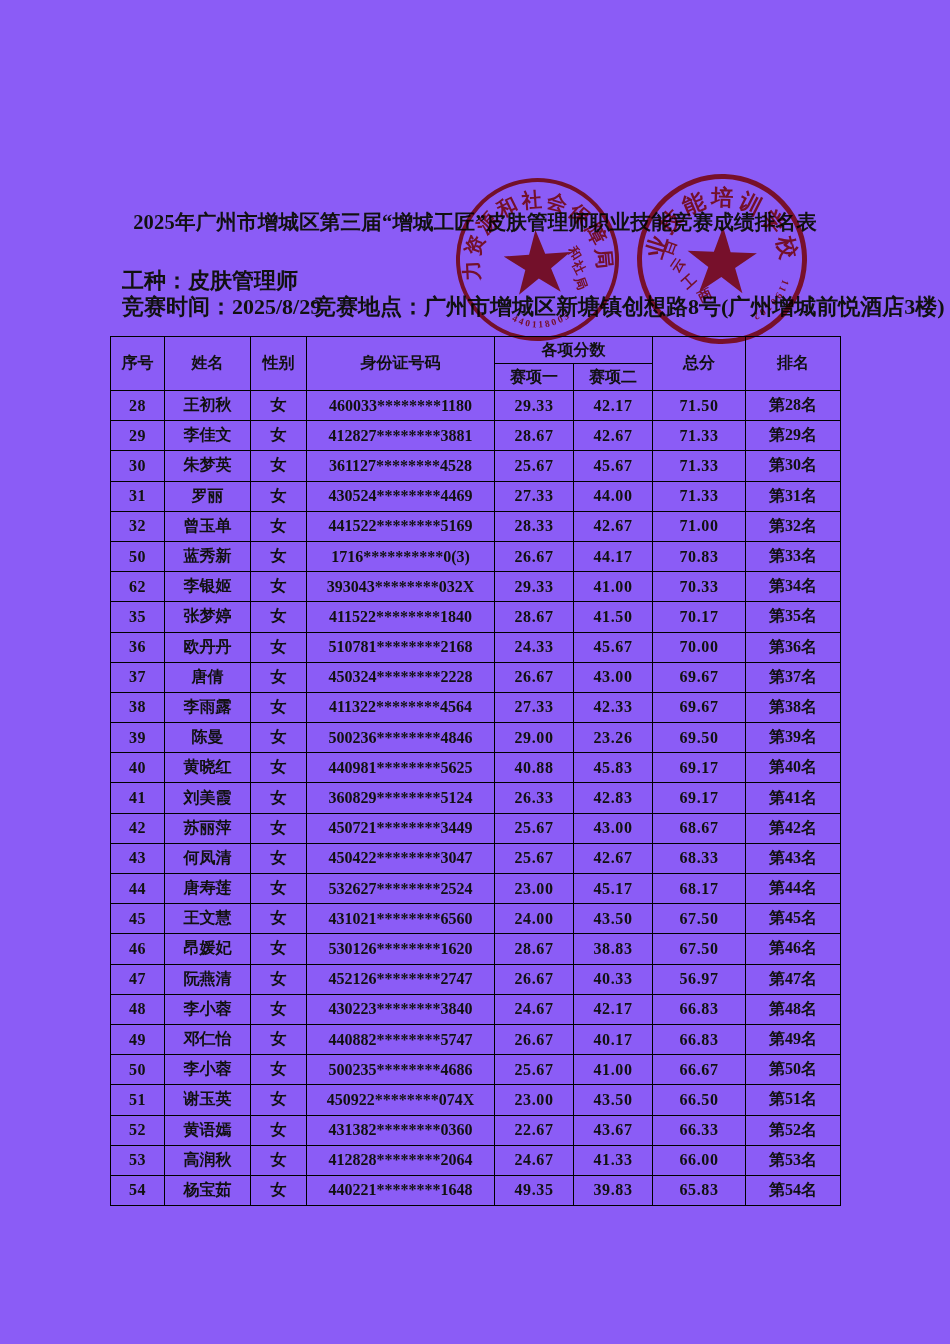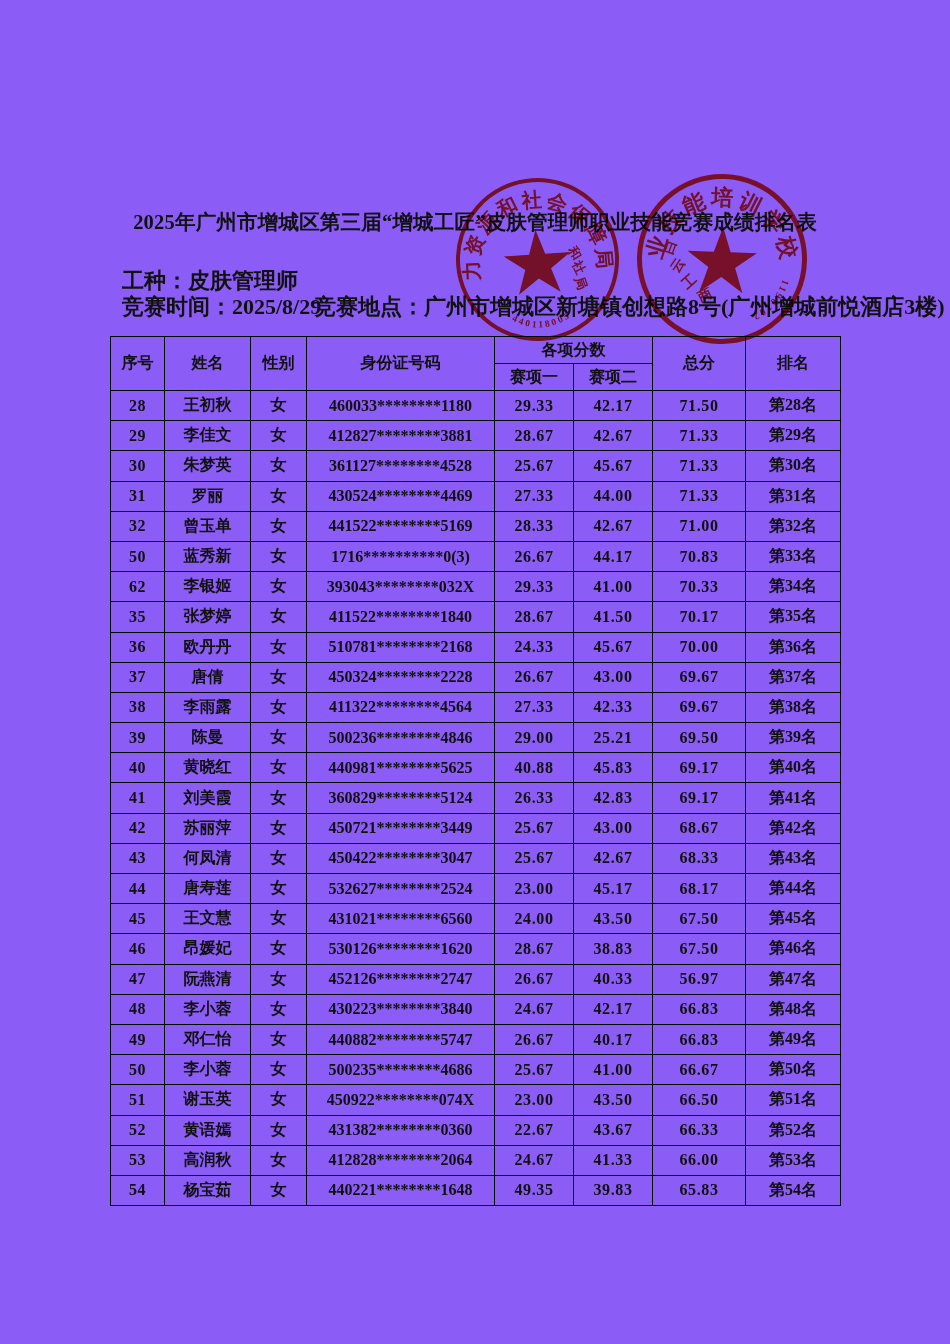--- a/index.html
+++ b/index.html
@@ -285,21 +285,21 @@
           <td class="c-num">42.33</td>
           <td class="c-num">69.67</td>
           <td class="c-rank">第38名</td>
         </tr>
         <tr>
           <td class="c-num">39</td>
           <td class="c-name">陈曼</td>
           <td class="c-gender">女</td>
           <td class="c-id">500236********4846</td>
           <td class="c-num">29.00</td>
-          <td class="c-num">25.21</td>
+          <td class="c-num">23.26</td>
           <td class="c-num">69.50</td>
           <td class="c-rank">第39名</td>
         </tr>
         <tr>
           <td class="c-num">40</td>
           <td class="c-name">黄晓红</td>
           <td class="c-gender">女</td>
           <td class="c-id">440981********5625</td>
           <td class="c-num">40.88</td>
           <td class="c-num">45.83</td>

